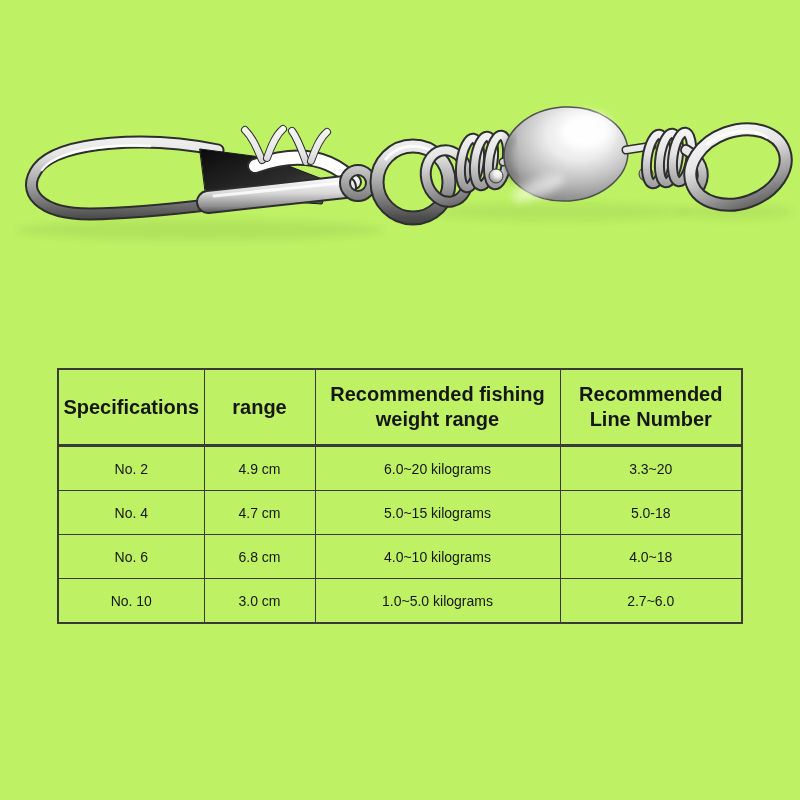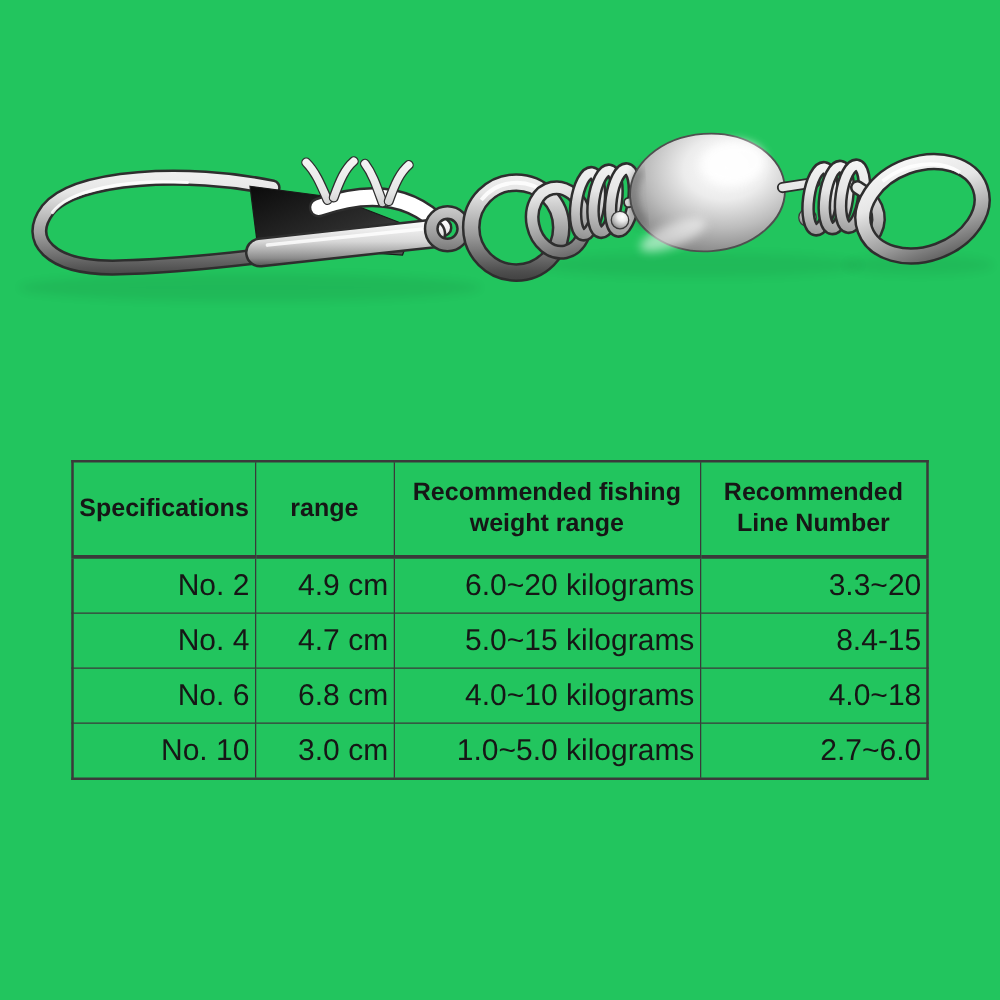--- a/index.html
+++ b/index.html
@@ -5,21 +5,21 @@
   html, body {
     margin: 0;
     padding: 0;
     background: #ffffff;
     font-family: "Liberation Sans", sans-serif;
   }
   .page {
     position: relative;
     width: 800px;
     height: 800px;
-    background: #22c55e;
+    background: #bef264;
     overflow: hidden;
   }
   .photo-wrap {
     position: absolute;
     left: 0;
     top: 0;
     width: 800px;
     height: 300px;
   }
   .photo-wrap svg { display: block; }
@@ -42,23 +42,23 @@
     font-size: 20px;
     font-weight: bold;
     text-align: center;
     vertical-align: middle;
     white-space: pre-line;
     line-height: 1.25;
     padding: 0 4px;
   }
   .spec-table td {
     height: 43px;
-    font-size: 24px;
+    font-size: 14px;
     font-weight: normal;
-    text-align: right;
+    text-align: center;
     vertical-align: middle;
     padding: 0 4px;
   }
   .col-spec   { width: 146px; }
   .col-length { width: 111px; }
   .col-weight { width: 245px; }
   .col-line   { width: 182px; }
 </style>
 </head>
 <body>
@@ -214,21 +214,21 @@
       <tr>
         <td>No. 2</td>
         <td>4.9 cm</td>
         <td>6.0~20 kilograms</td>
         <td>3.3~20</td>
       </tr>
       <tr>
         <td>No. 4</td>
         <td>4.7 cm</td>
         <td>5.0~15 kilograms</td>
-        <td>8.4-15</td>
+        <td>5.0-18</td>
       </tr>
       <tr>
         <td>No. 6</td>
         <td>6.8 cm</td>
         <td>4.0~10 kilograms</td>
         <td>4.0~18</td>
       </tr>
       <tr>
         <td>No. 10</td>
         <td>3.0 cm</td>

